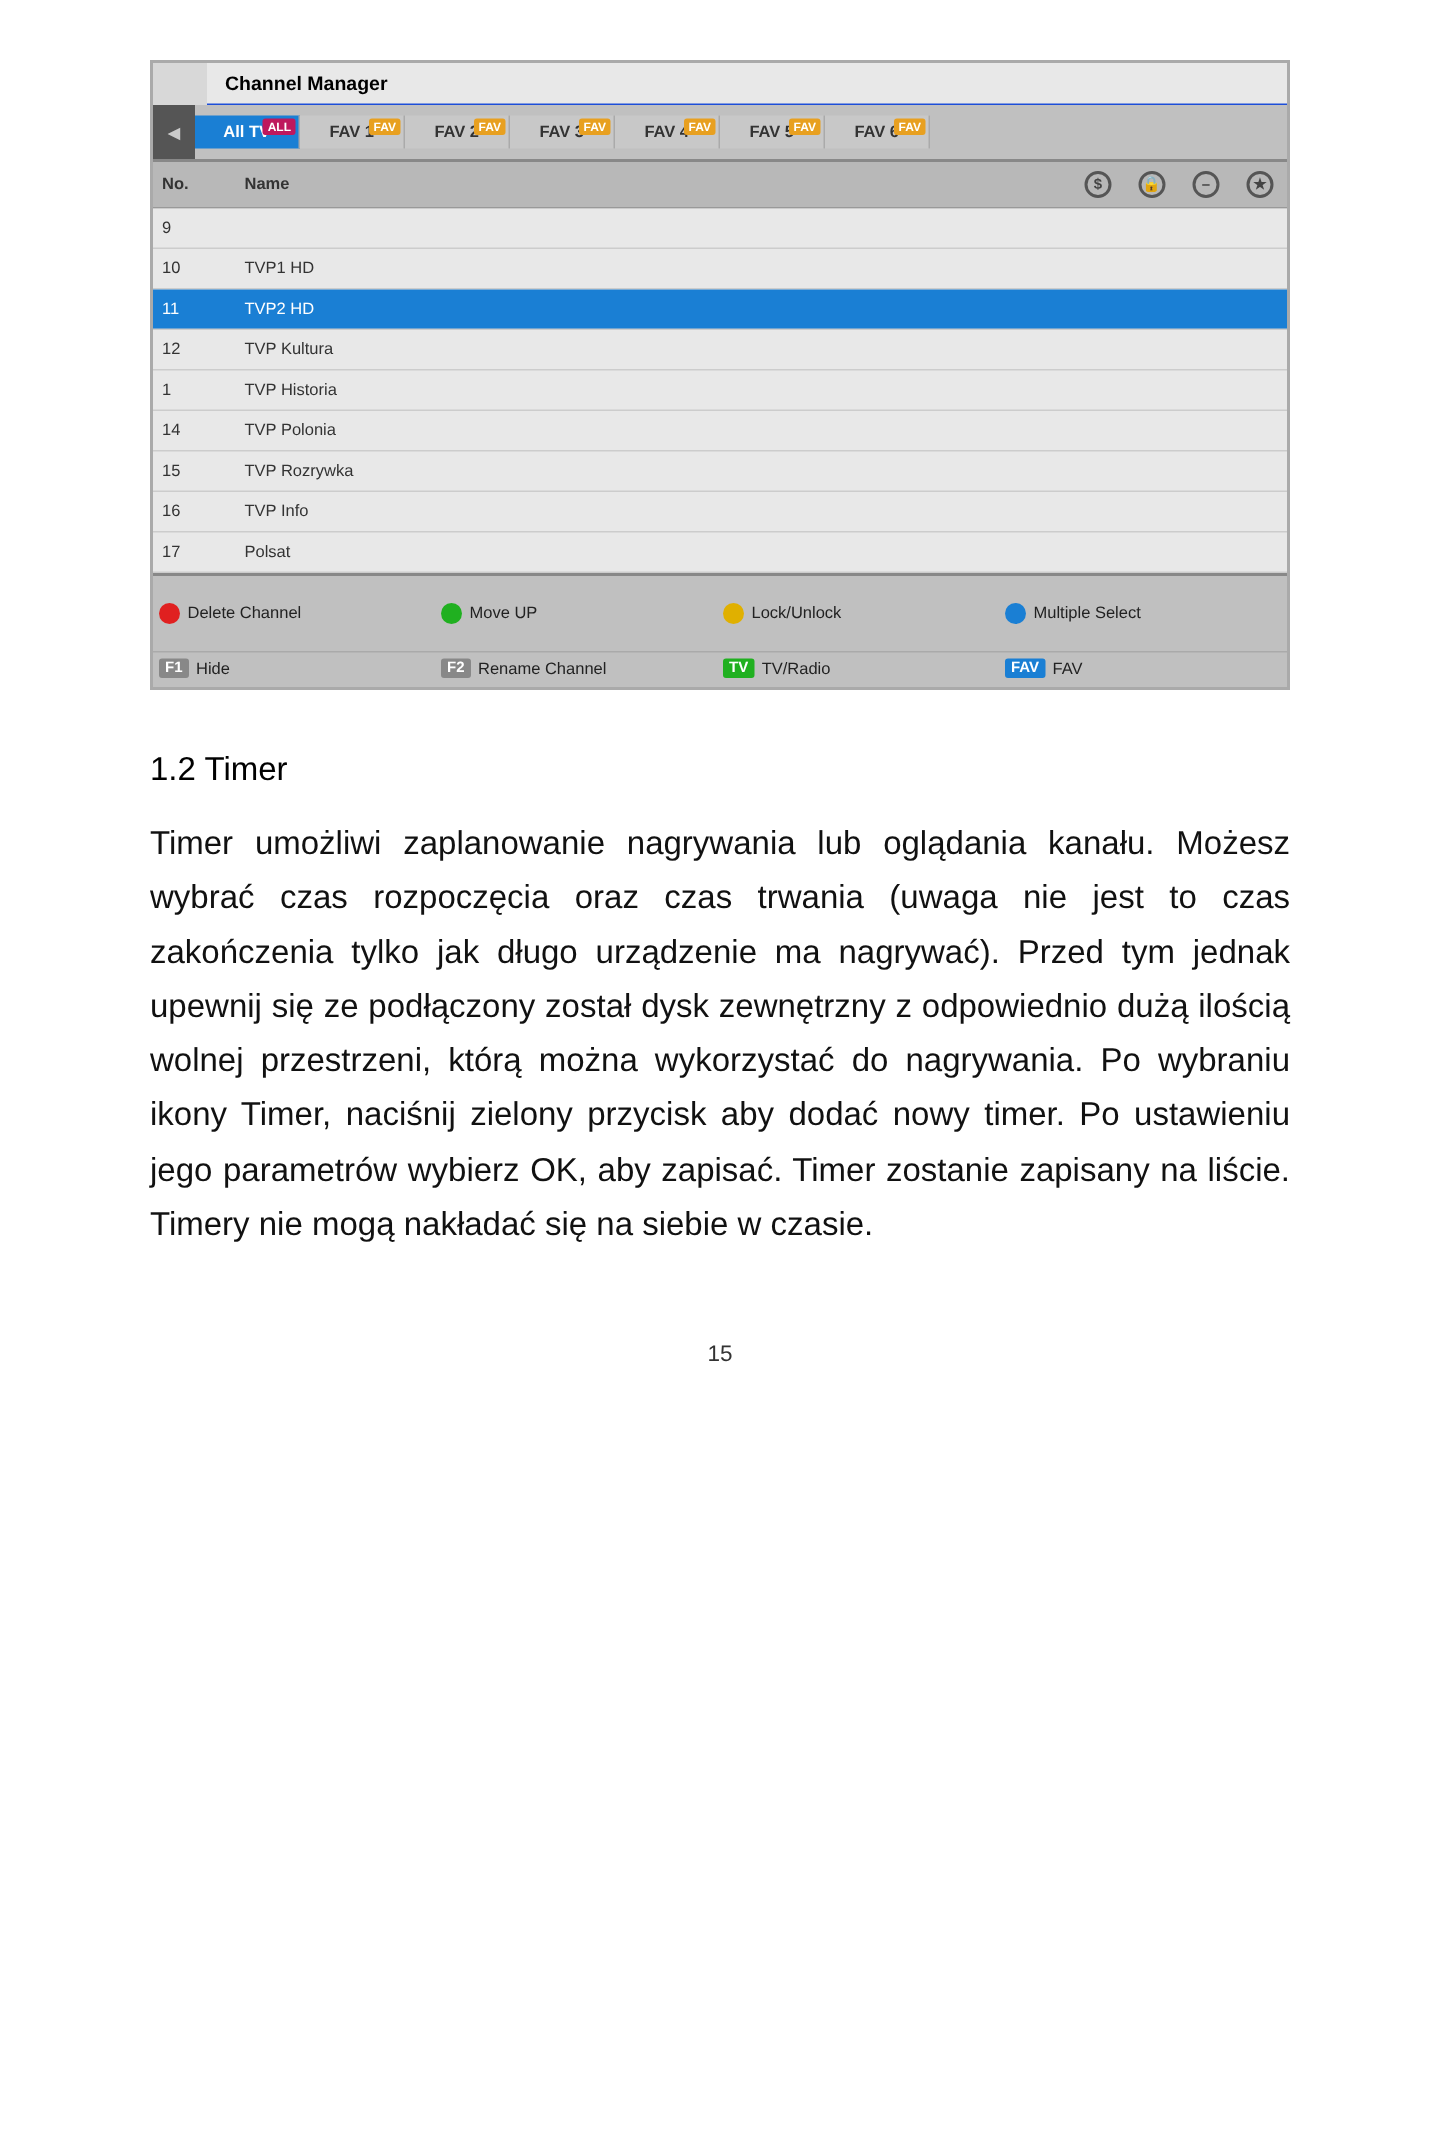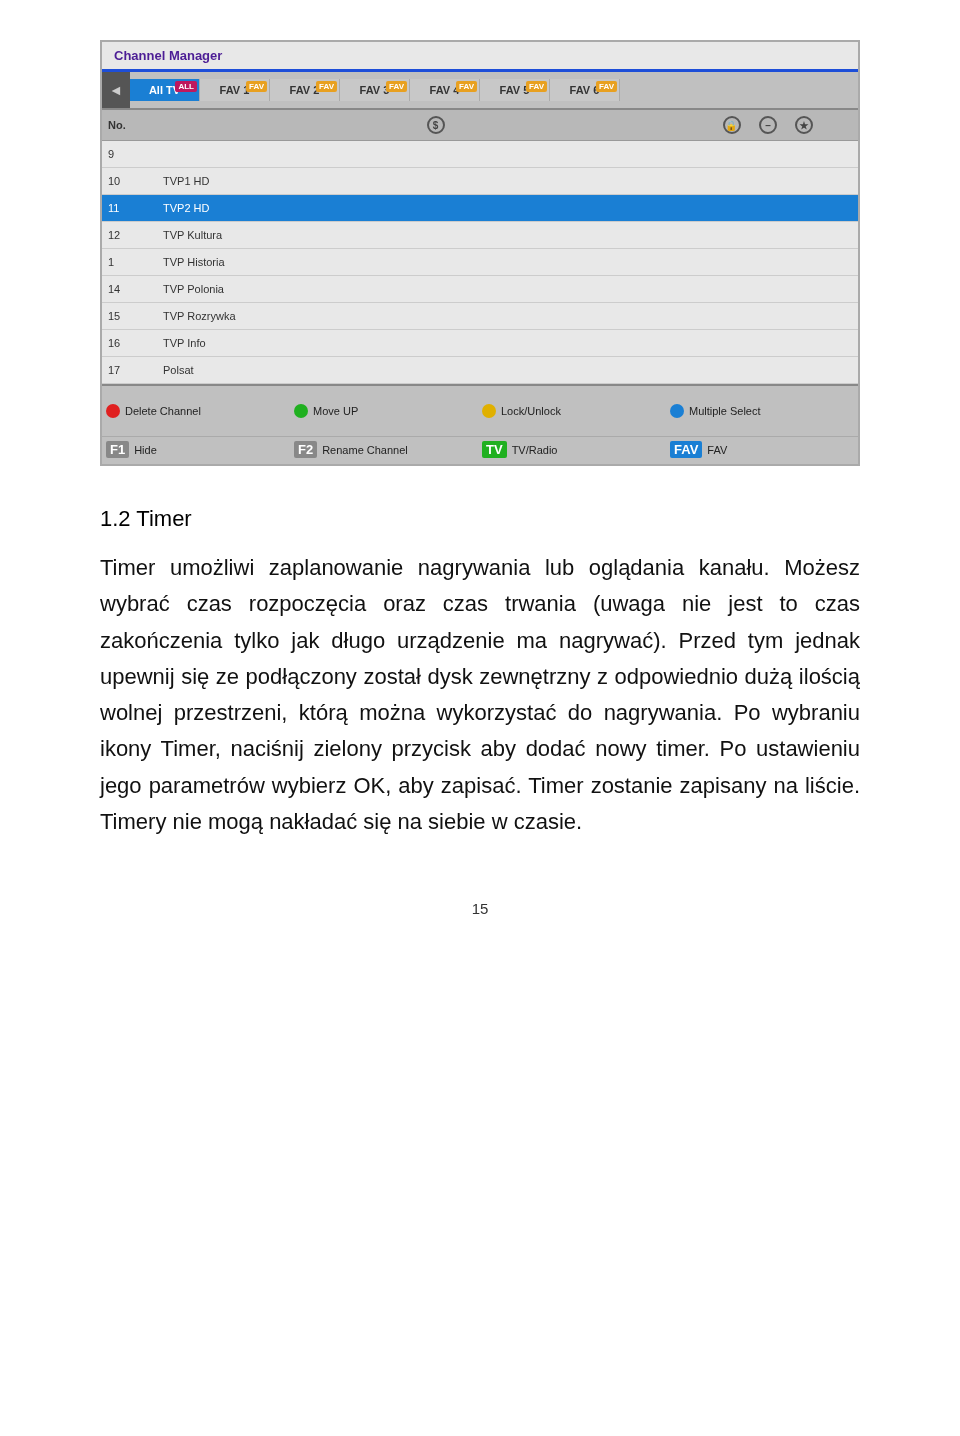--- a/index.html
+++ b/index.html
@@ -18,25 +18,26 @@
     .channel-manager {
       width: 100%;
       max-width: 760px;
       border: 2px solid #aaa;
       background: #d8d8d8;
       margin-bottom: 40px;
     }
 
     .cm-title-bar {
       background: #e8e8e8;
-      border-bottom: 3px solid #1d4ed8;
+      border-bottom: 1px solid #1d4ed8;
       padding: 6px 12px;
       font-size: 13px;
       font-weight: bold;
-      color: #4c1d95;
+      color: #000000;
+      margin-left: 36px;
     }
 
     .cm-tabs {
       display: flex;
       background: #c0c0c0;
       border-bottom: 2px solid #888;
       align-items: center;
     }
 
     .cm-tab-arrow {
@@ -193,21 +194,21 @@
     }
 
     .btn-dot.red { background: #e02020; }
     .btn-dot.green { background: #20b020; }
     .btn-dot.yellow { background: #e0b000; }
     .btn-dot.blue { background: #1a7fd4; }
 
     .btn-tag {
       background: #888;
       color: #fff;
-      font-size: 13px;
+      font-size: 10px;
       padding: 1px 4px;
       border-radius: 2px;
       font-weight: bold;
       flex-shrink: 0;
     }
 
     .btn-tag.blue-tag { background: #1a7fd4; }
     .btn-tag.green-tag { background: #20b020; }
 
     
@@ -275,20 +276,21 @@
       FAV 5
     </div>
     <div class="cm-tab">
       <span class="fav-badge">FAV</span>
       FAV 6
     </div>
   </div>
 
   <div class="cm-table-header">
     <div class="cm-th left">No.</div>
+    <div class="cm-th left">Name</div>
     <div class="cm-th">
       <div class="icon-circle">$</div>
     </div>
     <div class="cm-th">
       <div class="icon-circle">🔒</div>
     </div>
     <div class="cm-th">
       <div class="icon-circle">–</div>
     </div>
     <div class="cm-th">

